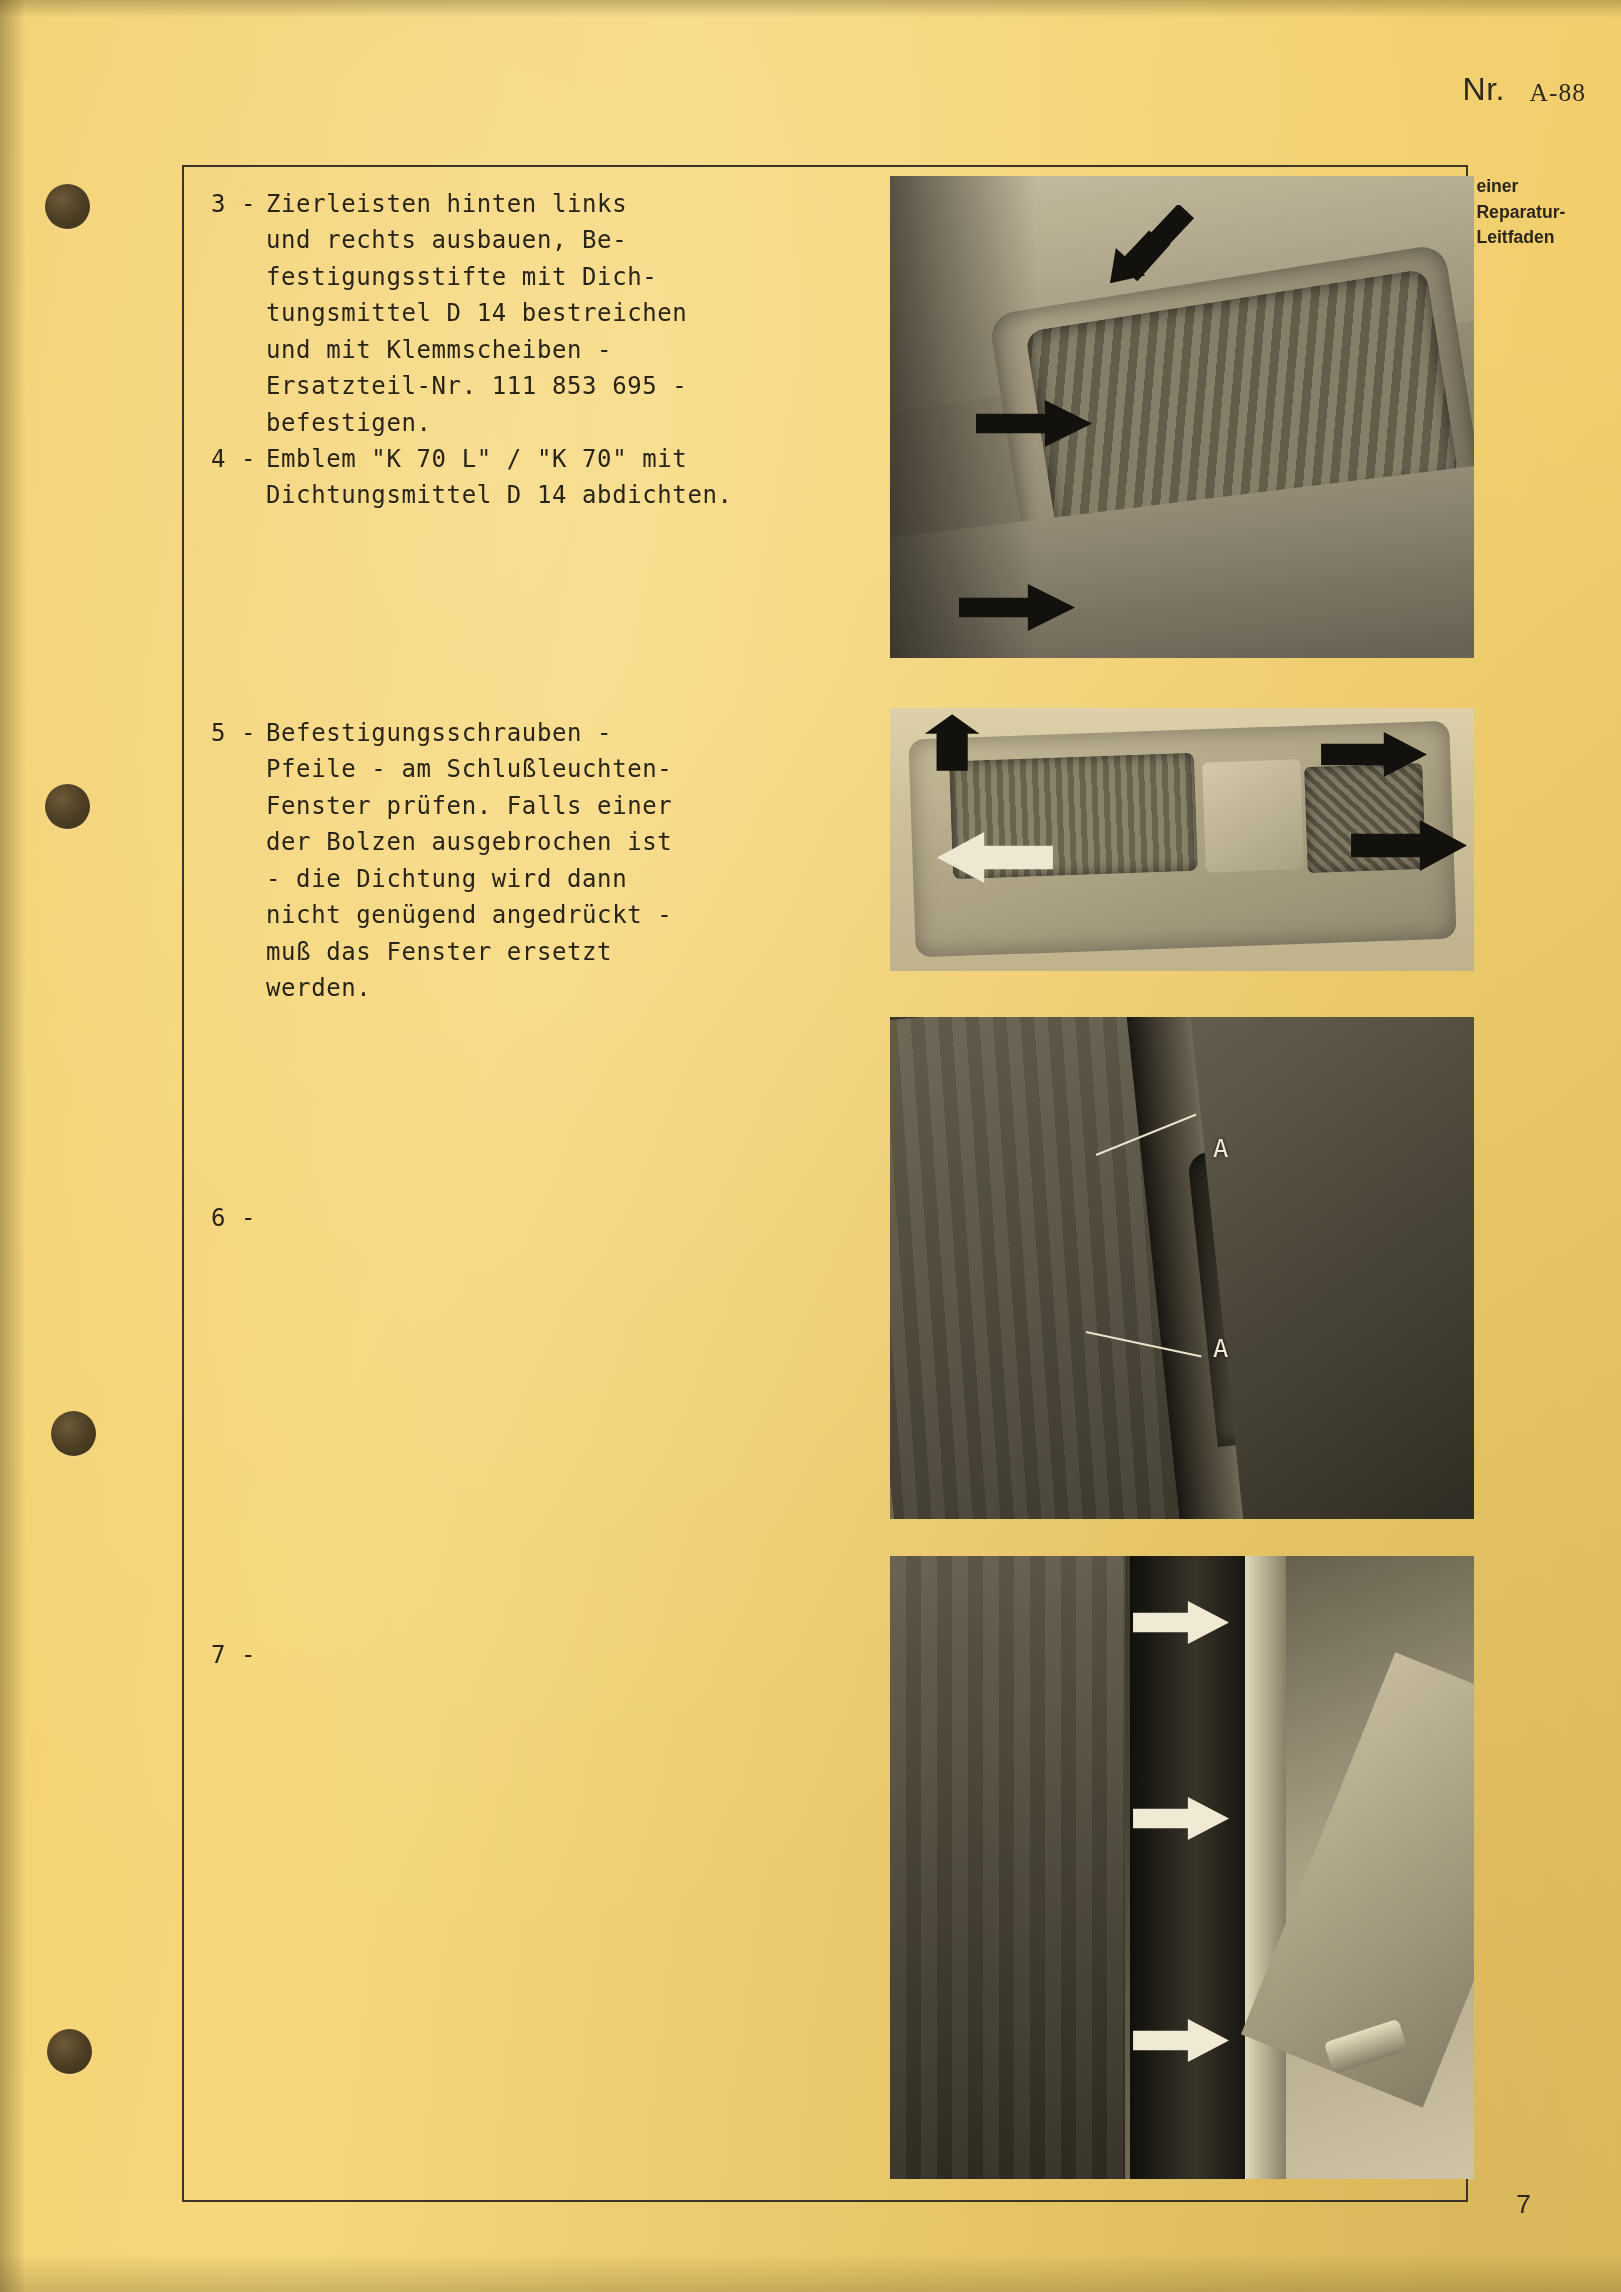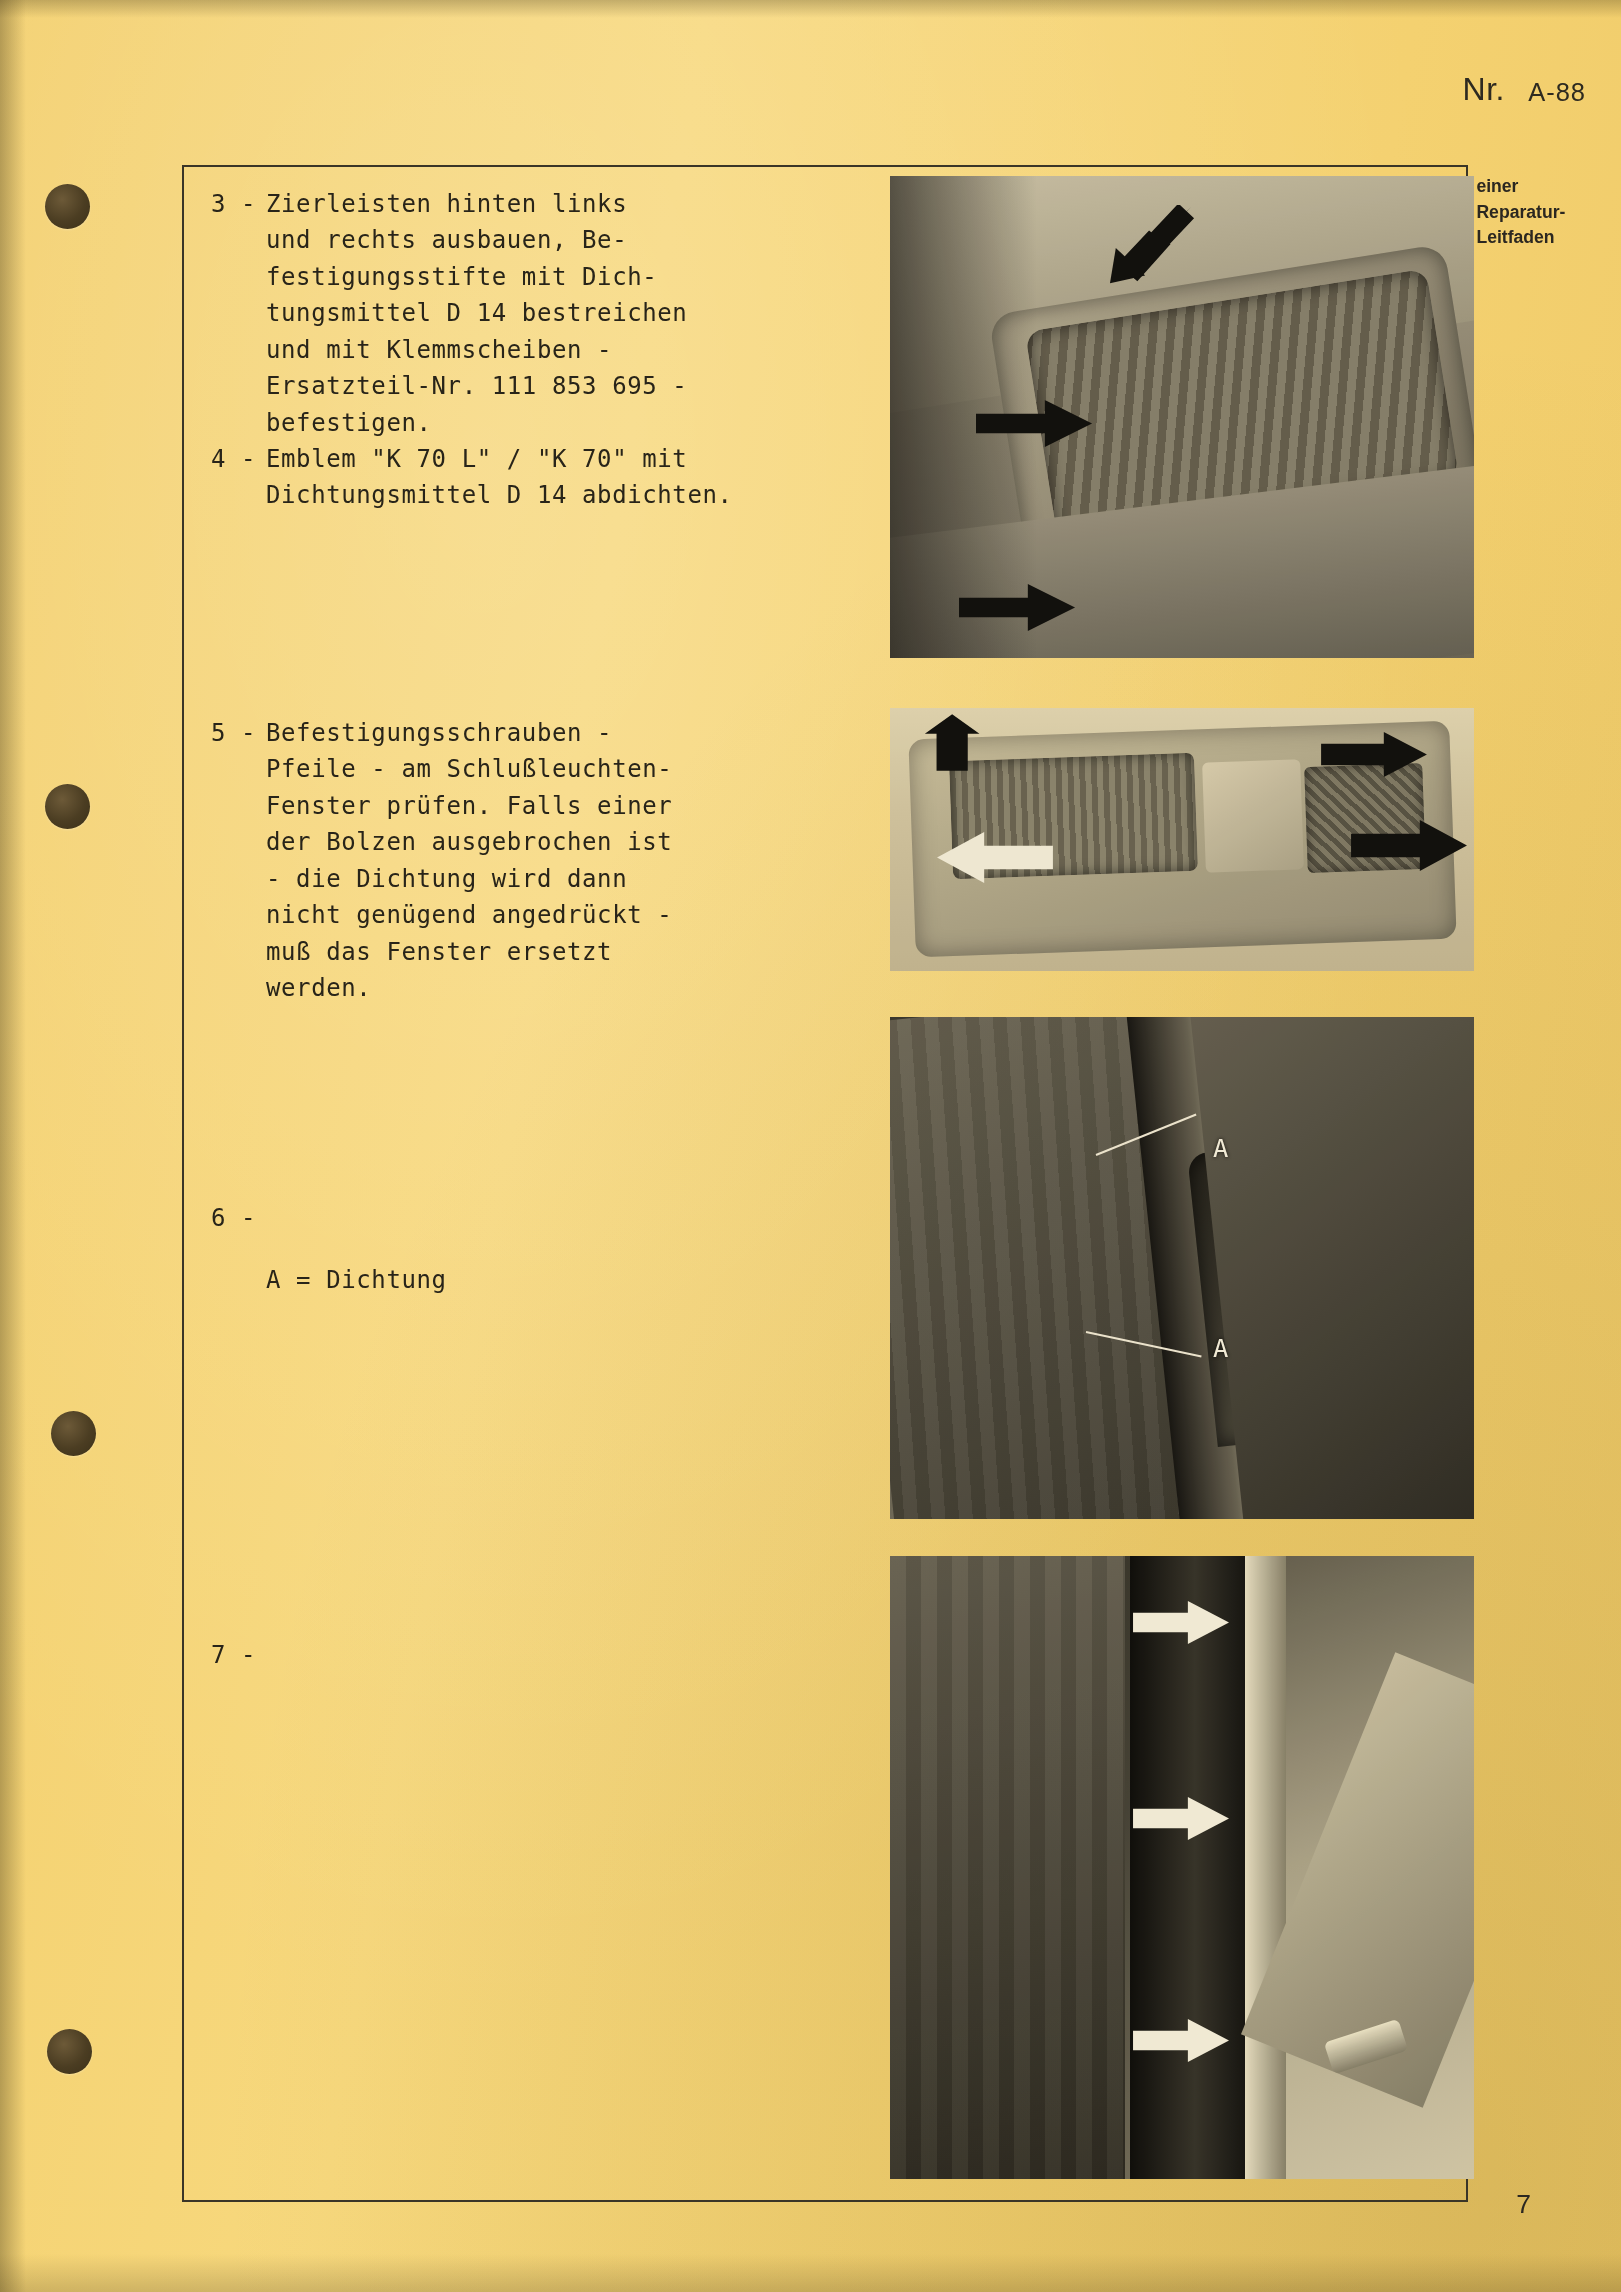--- a/index.html
+++ b/index.html
@@ -59,21 +59,21 @@
     font-family: "Liberation Sans", sans-serif;
     font-size: 32px;
     color: #2e2a20;
     letter-spacing: 0.5px;
     text-align: center;
   }
   .header-code {
     position: absolute;
     right: 35px;
     top: 78px;
-    font-family: Liberation Sans, sans-serif;
+    font-family: Liberation Serif, serif;
     font-size: 25.5px;
     color: #2e2a20;
     letter-spacing: 1px;
   }
 
   .side-note {
     position: absolute;
     right: 17.6px;
     top: 174px;
     width: 127px;
@@ -380,21 +380,20 @@
 - die Dichtung wird dann
 nicht genügend angedrückt -
 muß das Fenster ersetzt
 werden.</div>
     </div>
 
     <div class="step-6">
       <div class="step">
         <div class="num">6 -</div>
       </div>
-      <div class="sub-line">A = Dichtung</div>
     </div>
 
     <div class="step step-7">
       <div class="num">7 -</div>
     </div>
 
   </div>
 
   <div class="photo p1">
     <div class="panel-top"></div>

